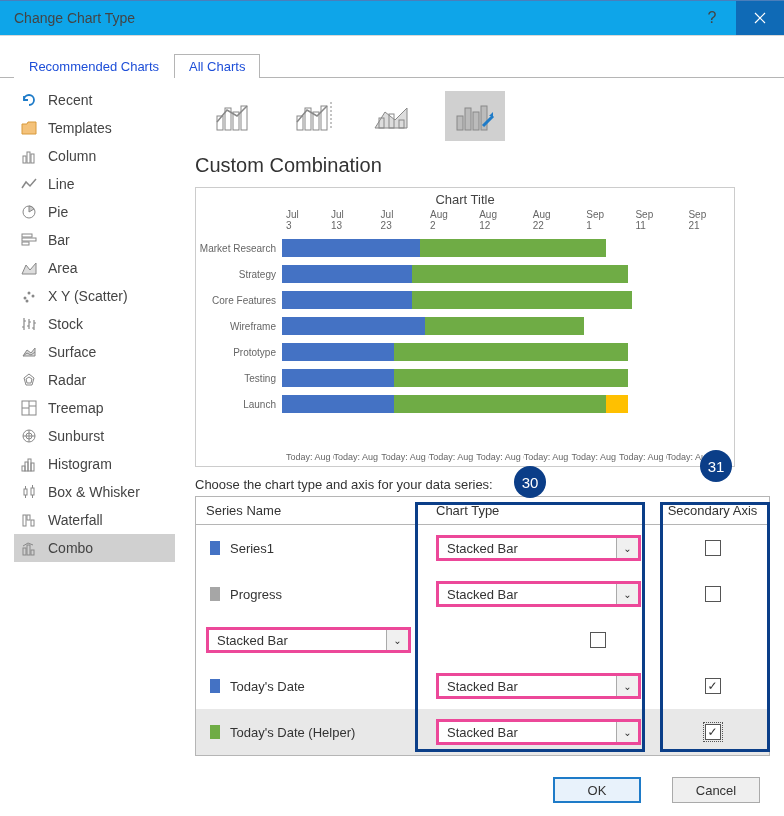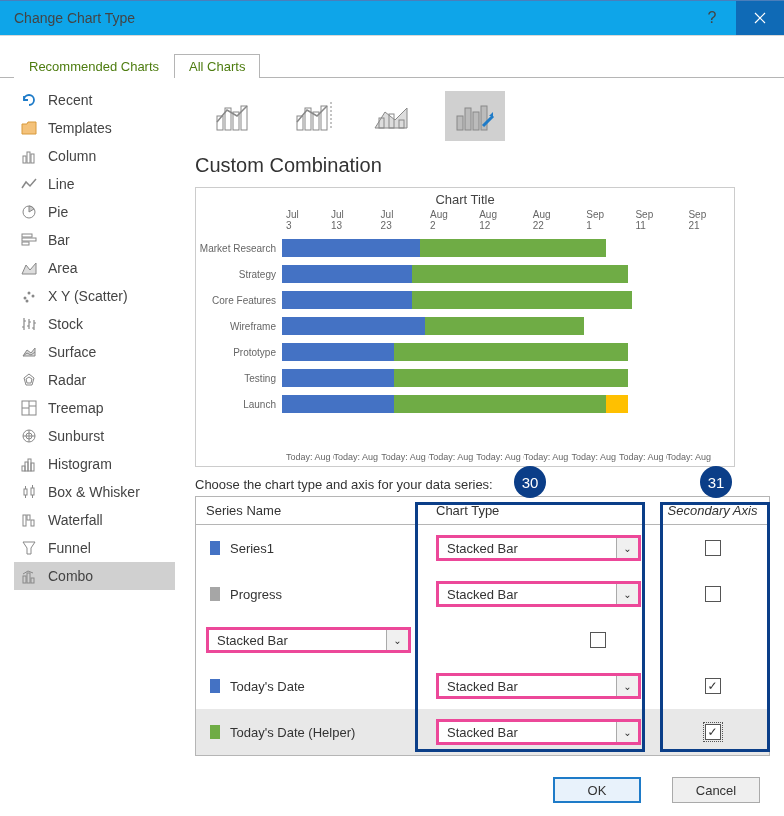--- a/index.html
+++ b/index.html
@@ -3,21 +3,21 @@
 <meta charset="utf-8">
 <style>
   * { box-sizing: border-box; font-family: "Segoe UI", Arial, sans-serif; }
   body { margin: 0; background: #fff; width: 784px; height: 816px; overflow: hidden; }
   .titlebar { height: 36px; background: #0ea5e9; border-bottom: 1px solid #d8d8d8; display: flex; align-items: center; border-top: 1px solid #4a7ebb; }
   .titlebar-title { flex: 1; padding-left: 14px; font-size: 14px; color: #444; }
   .titlebar-right { display: flex; align-items: center; height: 100%; }
   .titlebar-btn { width: 48px; height: 100%; display: flex; align-items: center; justify-content: center; color: #444; font-size: 16px; }
   .titlebar-btn:last-child { background: #0f6ab6; color: #fff; width: 48px; }
   .tabs-row { height: 28px; display: flex; align-items: flex-end; padding-left: 14px; margin-top: 14px; border-bottom: 1px solid #b5b5b5; }
-  .tab { padding: 4px 14px; font-size: 13px; color: #4d7c0f; border: 1px solid transparent; border-bottom: none; position: relative; top: 1px; background: #fff; }
+  .tab { padding: 4px 14px; font-size: 13px; color: #1d4ed8; border: 1px solid transparent; border-bottom: none; position: relative; top: 1px; background: #fff; }
   .tab.active { border-color: #b5b5b5; background: #fff; }
   .main { display: flex; height: calc(100% - 36px - 42px - 52px); }
   .sidebar { width: 175px; padding: 8px 0 0 14px; }
   .sidebar-item { display: flex; align-items: center; height: 28px; font-size: 14px; color: #444; padding-left: 6px; gap: 10px; }
   .sidebar-item.selected { background: #d0d0d0; }
   .sidebar-icon { width: 18px; height: 18px; display: flex; align-items: center; justify-content: center; color: #7f7f7f; }
   .content { flex: 1; padding: 8px 0 0 20px; }
   .subtype-row { display: flex; gap: 20px; align-items: center; height: 60px; padding-left: 10px; margin-bottom: 8px; }
   .subtype { width: 60px; height: 50px; display: flex; align-items: center; justify-content: center; }
   .subtype.selected { background: #d0d0d0; }
@@ -33,21 +33,21 @@
   .seg.blue { background: #4472c4; }
   .seg.green { background: #6fac45; }
   .seg.yellow { background: #ffc000; }
   .chart-footer { position: absolute; bottom: 4px; left: 90px; right: 20px; display: flex; font-size: 9px; color: #666; }
   .chart-footer span { flex: 1; text-align: left; white-space: nowrap; overflow: hidden; }
   .choose-label { font-size: 13px; color: #333; margin: 10px 0 4px 0; }
   .series-table { border: 1px solid #b5b5b5; width: 575px; }
   .series-head { display: flex; border-bottom: 1px solid #b5b5b5; font-size: 13px; color: #333; }
   .sh-name { width: 230px; padding: 6px 10px; }
   .sh-type { width: 230px; padding: 6px 10px; }
-  .sh-axis { flex: 1; padding: 6px 10px; text-align: center; font-style: italic; }
+  .sh-axis { flex: 1; padding: 6px 10px; text-align: center; }
   .series-row { display: flex; align-items: center; height: 46px; font-size: 13px; color: #333; }
   .series-row.last { background: #e8e8e8; }
   .sr-name { width: 230px; padding: 0 14px; display: flex; align-items: center; gap: 10px; }
   .swatch { width: 10px; height: 14px; }
   .sr-type { width: 230px; padding: 0 10px; }
   .combo { width: 205px; height: 26px; border: 3px solid #ec4899; background: #fff; display: flex; align-items: center; font-size: 13px; }
   .combo-label { flex: 1; padding-left: 8px; }
   .combo-arrow { width: 22px; height: 100%; border-left: 1px solid #aaa; background: #f0f0f0; display: flex; align-items: center; justify-content: center; font-size: 10px; }
   .sr-axis { flex: 1; display: flex; justify-content: center; }
   .checkbox { width: 16px; height: 16px; border: 1px solid #555; background: #fff; display: flex; align-items: center; justify-content: center; font-size: 12px; }
@@ -223,28 +223,20 @@
     <div class="sidebar-item">
         <span class="sidebar-icon">
           <svg width="16" height="16" viewBox="0 0 16 16">
             <rect x="2" y="3" width="3" height="11" fill="none" stroke="#888"></rect>
             <rect x="6" y="3" width="3" height="5" fill="none" stroke="#888"></rect>
             <rect x="10" y="8" width="3" height="6" fill="none" stroke="#888"></rect>
           </svg>
         </span>
         <span>Waterfall</span>
       </div>
-    <div class="sidebar-item">
-        <span class="sidebar-icon">
-          <svg width="16" height="16" viewBox="0 0 16 16">
-            <path d="M2 2 L14 2 L10 8 L10 14 L6 14 L6 8 Z" fill="none" stroke="#888"></path>
-          </svg>
-        </span>
-        <span>Funnel</span>
-      </div>
     <div class="sidebar-item selected">
         <span class="sidebar-icon">
           <svg width="16" height="16" viewBox="0 0 16 16">
             <rect x="2" y="8" width="3" height="7" fill="none" stroke="#888"></rect>
             <rect x="6" y="5" width="3" height="10" fill="none" stroke="#888"></rect>
             <rect x="10" y="10" width="3" height="5" fill="none" stroke="#888"></rect>
             <path d="M2 6 L7 3 L12 5" fill="none" stroke="#888"></path>
           </svg>
         </span>
         <span>Combo</span>
@@ -456,13 +448,13 @@
 </div>
 
 <div class="footer">
   <div class="btn primary">OK</div>
   <div class="btn">Cancel</div>
 </div>
 
 <div class="highlight-box" style="left:415px; top:502px; width:230px; height:250px;"></div>
 <div class="highlight-box" style="left:660px; top:502px; width:110px; height:250px;"></div>
 <div class="callout" style="left:514px; top:466px;">30</div>
-<div class="callout" style="left:700px; top:466px;">31</div>
+<div class="callout" style="left:700px; top:450px;">31</div>
 
 </body></html>

